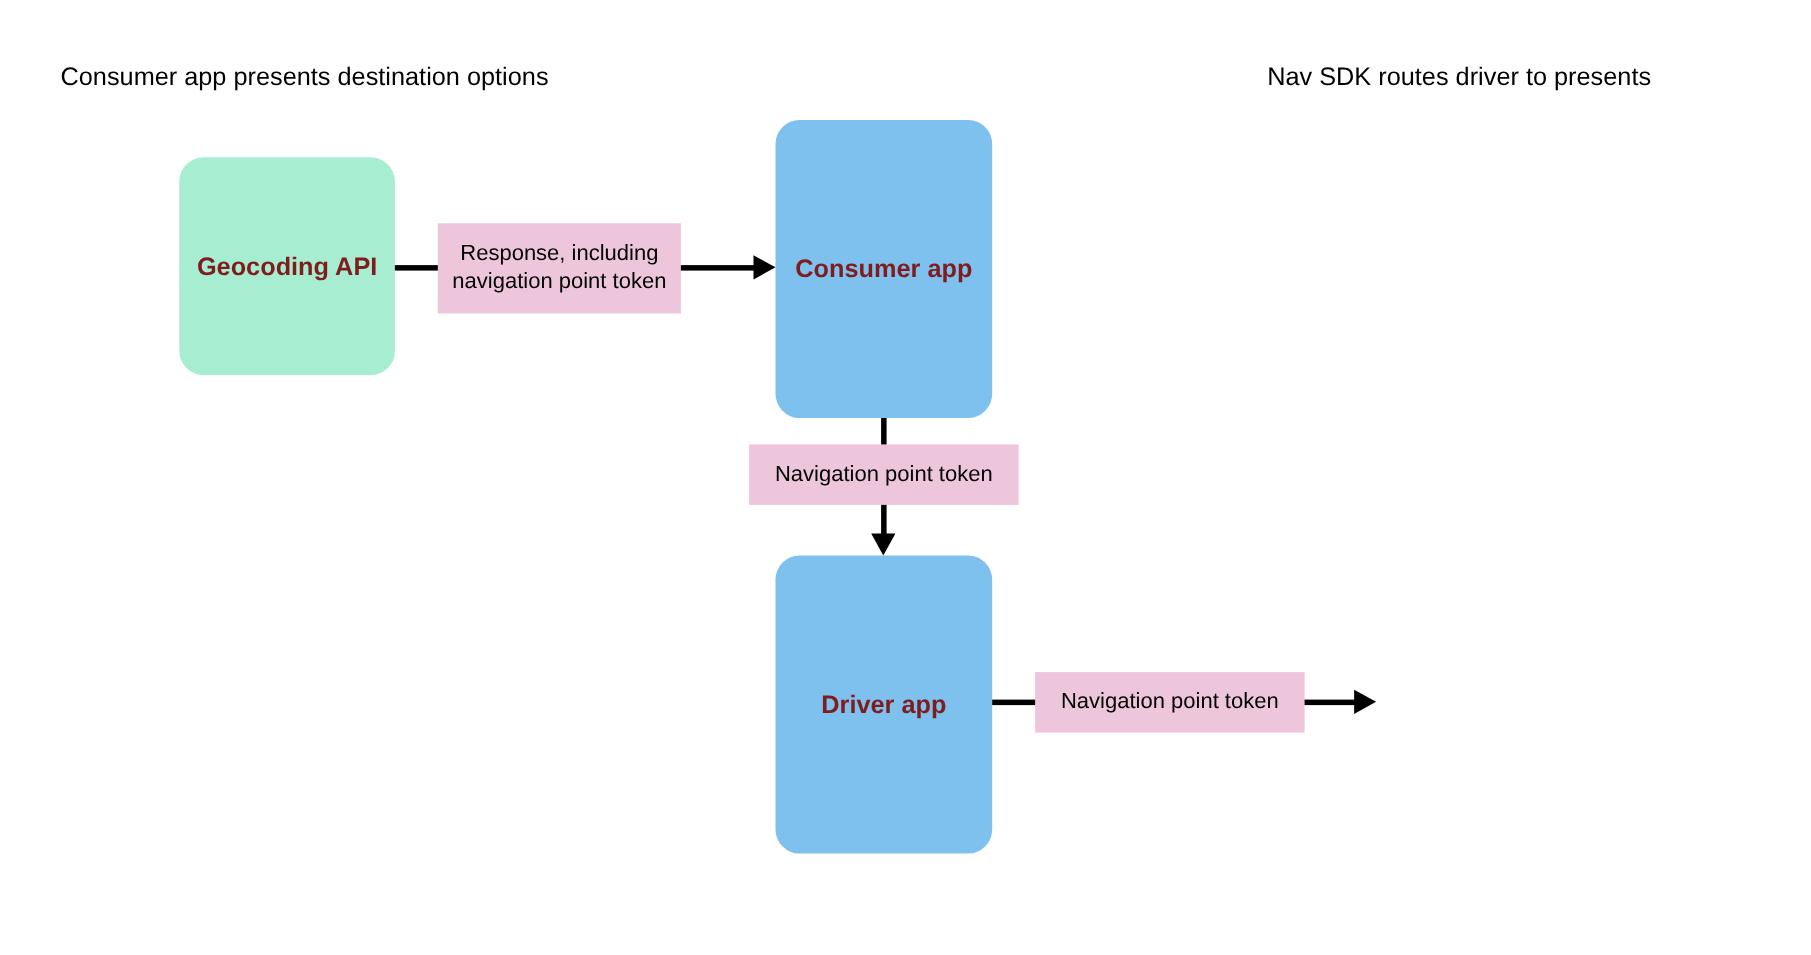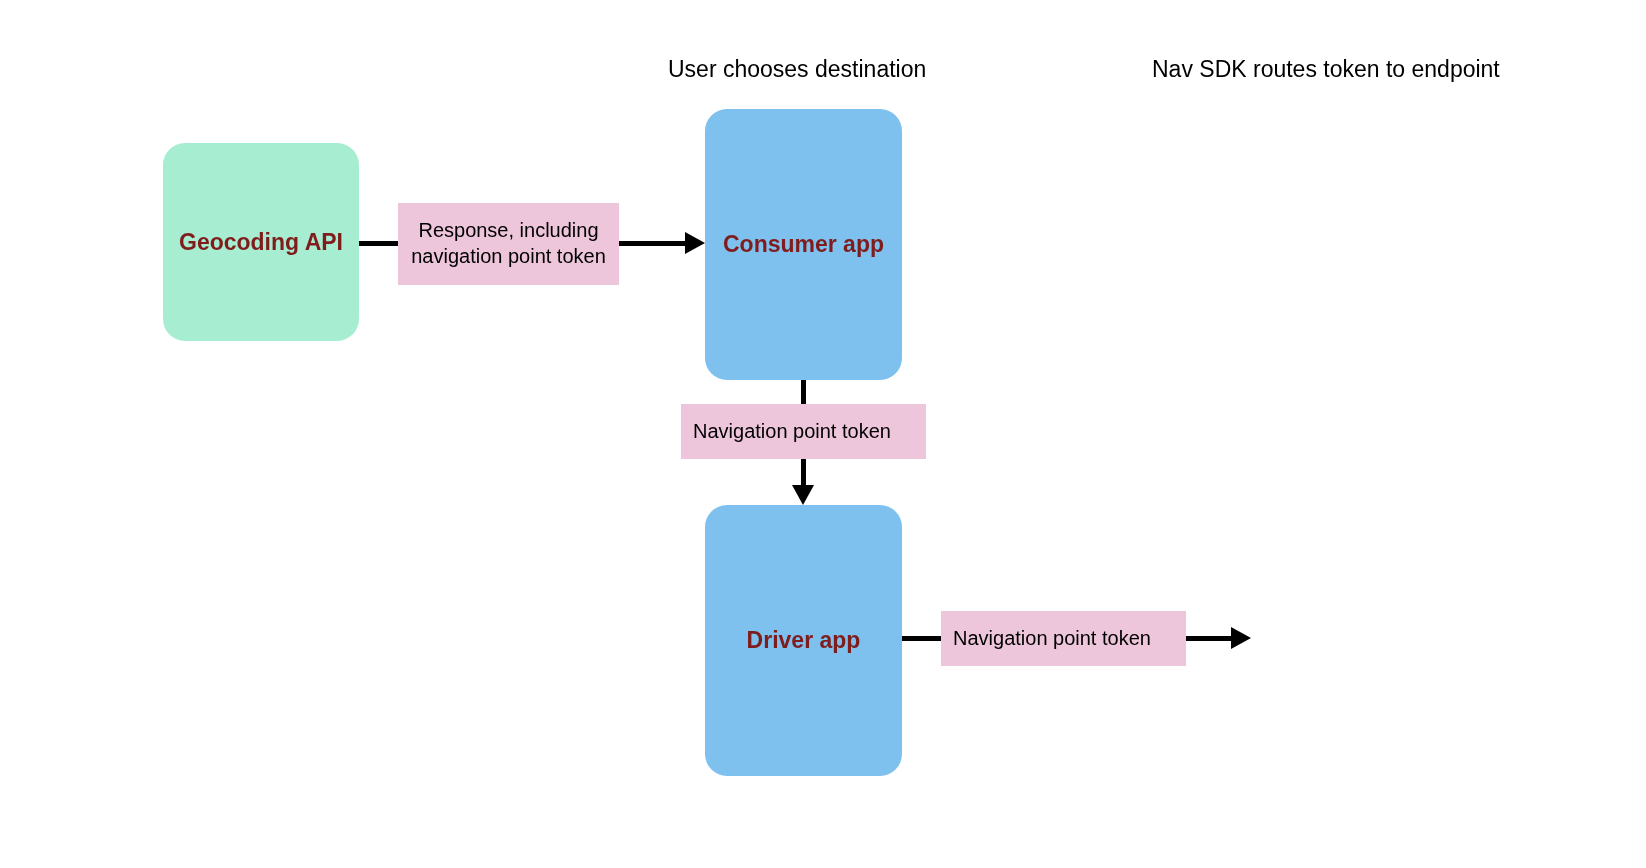--- a/index.html
+++ b/index.html
@@ -45,21 +45,21 @@
     color: #7f1d1d;
     text-align: center;
     line-height: 1.25;
   }
 
   
   .edge-label {
     position: absolute;
     display: flex;
     align-items: center;
-    justify-content: flex-start;
+    justify-content: center;
     box-sizing: border-box;
     z-index: 3;
   }
   .edge-label-text {
     font-size: 20px;
     font-weight: 400;
     color: #000000;
     text-align: center;
     line-height: 1.28;
     padding: 0 12px;
@@ -89,24 +89,24 @@
     border-left: 11px solid transparent;
     border-right: 11px solid transparent;
     border-top: 20px solid #000000;
   }
 </style>
 </head>
 <body>
 
 <div id="canvas">
 
+  <div class="col-header" style="left:55px; top:56px;">Consumer app presents destination options</div>
 
-  <div class="col-header" style="left:668px; top:56px;">User chooses destination</div>
 
-  <div class="col-header" style="left:1152px; top:56px;">Nav SDK routes token to endpoint</div>
+  <div class="col-header" style="left:1152px; top:56px;">Nav SDK routes driver to presents</div>
 
   <div class="node" style="left:163px; top:143px; width:196px; height:198px; background:#a7edd2;">
     <span class="node-label">Geocoding API</span>
   </div>
 
   <div class="node" style="left:705px; top:109px; width:197px; height:271px; background:#7ec0ee;">
     <span class="node-label">Consumer app</span>
   </div>
 
   <div class="node" style="left:705px; top:505px; width:197px; height:271px; background:#7ec0ee;">

